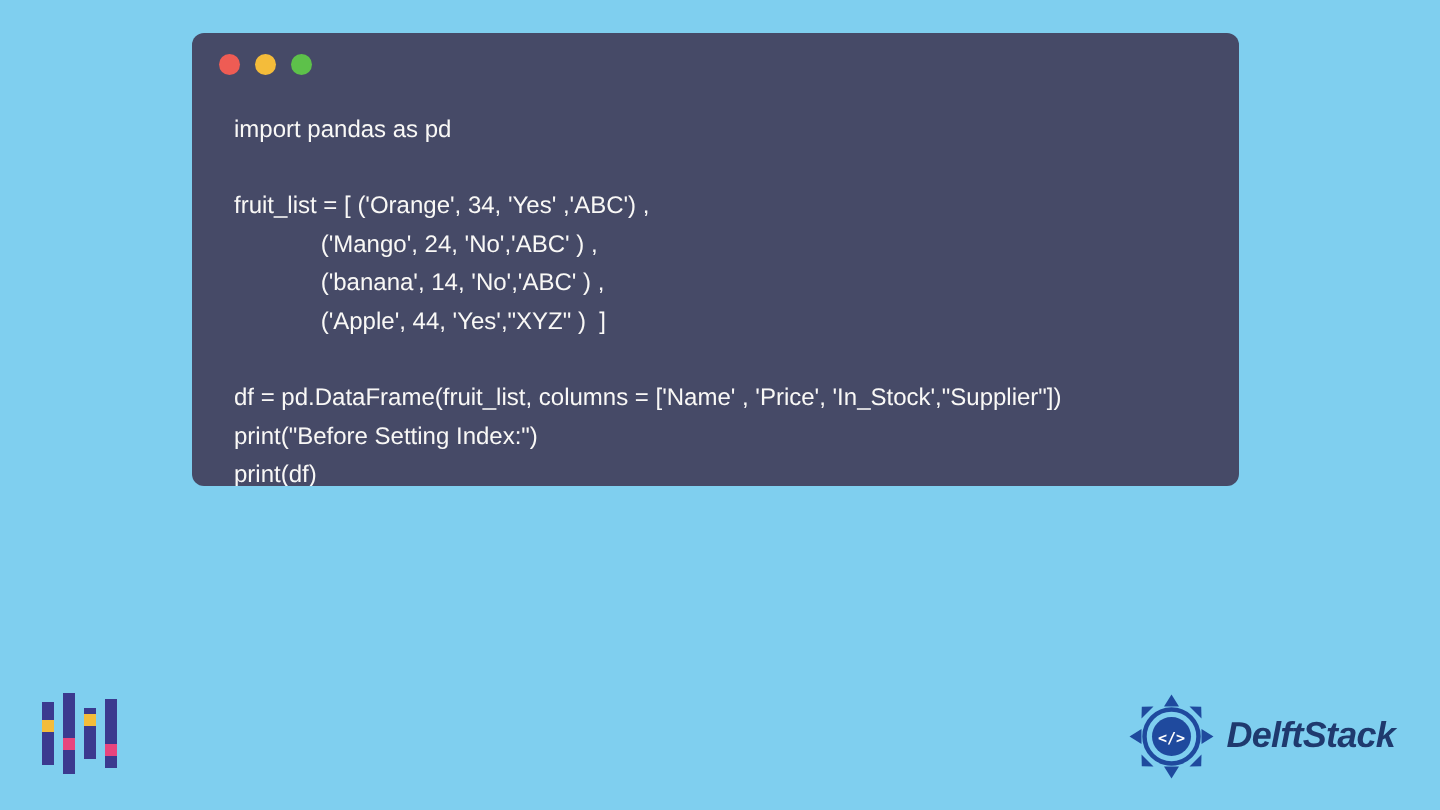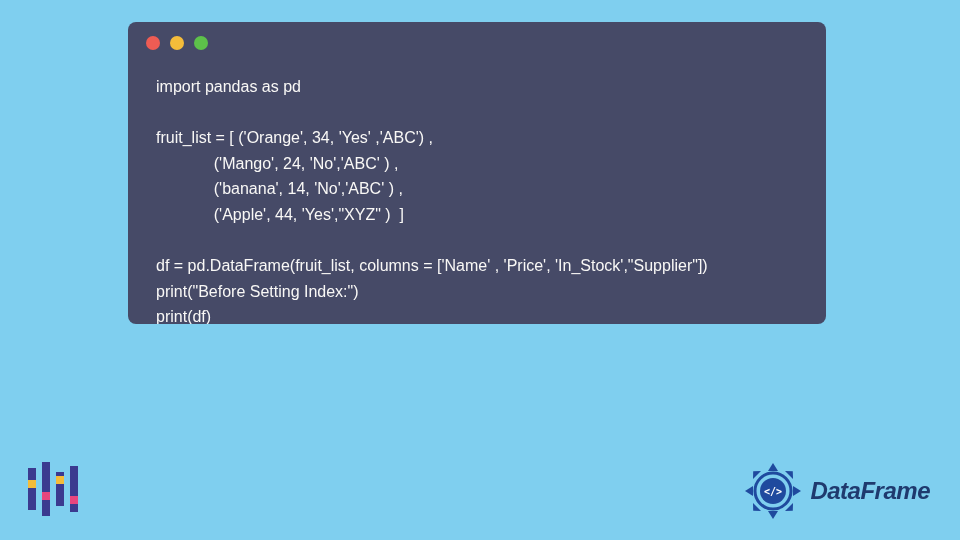--- a/index.html
+++ b/index.html
@@ -128,14 +128,14 @@
         <polygon points="0,28 -5,20 5,20"></polygon>
         <polygon points="-19.8,19.8 -20,12 -12,20"></polygon>
         <polygon points="-28,0 -20,-5 -20,5"></polygon>
         <polygon points="-19.8,-19.8 -12,-20 -20,-12"></polygon>
       </g>
       <circle r="18" fill="#7fcfef" stroke="#1f4a9e" stroke-width="3"></circle>
       <circle r="13" fill="#1f4a9e"></circle>
       <text x="0" y="4" text-anchor="middle" fill="#ffffff" font-size="10" font-family="monospace" font-weight="bold">&lt;/&gt;</text>
     </g>
   </svg>
-  <span class="brand-text">DataFrame</span>
+  <span class="brand-text">DelftStack</span>
 </div>
 
 </body></html>

